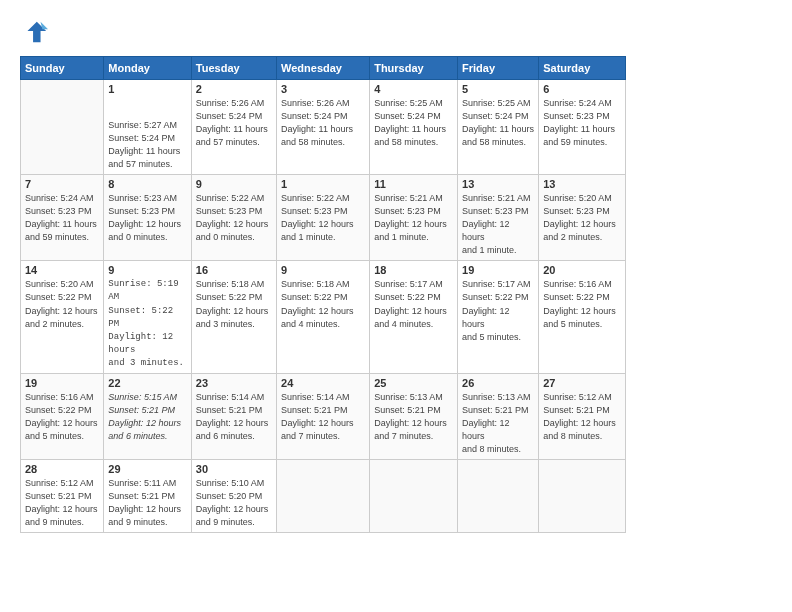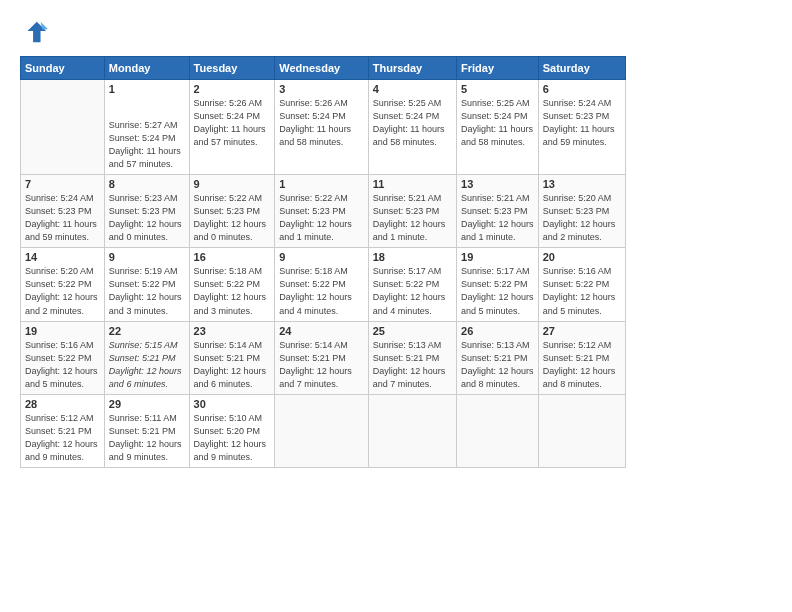--- a/index.html
+++ b/index.html
@@ -227,21 +227,21 @@
         <tr>
           <td>
             <span class="day-num">14</span>
             <div class="day-info" style="white-space: pre-line;">Sunrise: 5:20 AM
 Sunset: 5:22 PM
 Daylight: 12 hours
 and 2 minutes.</div>
           </td>
           <td>
             <span class="day-num">9</span>
-            <div class="day-info" style="white-space: pre-line;">Sunrise: 5:19 AM
+            <div class="day-info" style="white-space: pre-line; font-family: Liberation Mono, monospace;">Sunrise: 5:19 AM
 Sunset: 5:22 PM
 Daylight: 12 hours
 and 3 minutes.</div>
           </td>
           <td>
             <span class="day-num">16</span>
             <div class="day-info" style="white-space: pre-line;">Sunrise: 5:18 AM
 Sunset: 5:22 PM
 Daylight: 12 hours
 and 3 minutes.</div>

